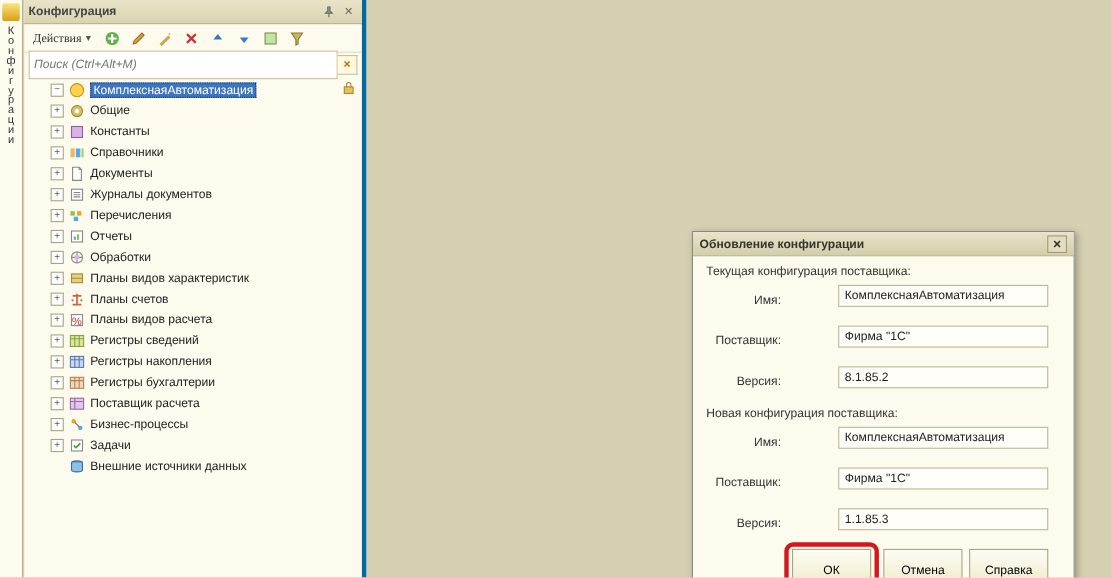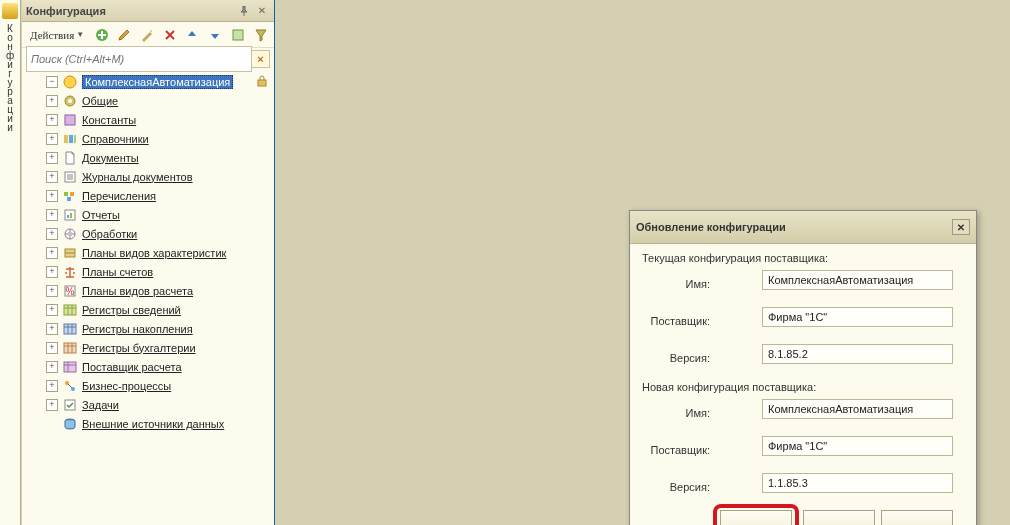--- a/index.html
+++ b/index.html
@@ -33,24 +33,24 @@
     text-orientation: upright;
     letter-spacing: -2px;
     margin: 4px auto;
     color: #333;
     font-size: 10px;
   }
   .panel {
     position: absolute;
     left: 22px;
     top: 0;
-    width: 253px;
+    width: 311px;
     height: 525px;
     background: #fdfbed;
-    border-right: 1px solid #0369a1;
+    border-right: 4px solid #0369a1;
   }
   .panel-header {
     height: 22px;
     background: linear-gradient(#e9e4c8,#d9d3b2);
     border-bottom: 1px solid #b6b091;
     display: flex;
     align-items: center;
     padding: 0 4px;
   }
   .panel-header-title {
@@ -134,41 +134,41 @@
     color: #555;
     margin-right: 4px;
     background: #fff;
   }
   .expander.none { border:none; background:transparent; }
   .node-icon {
     width: 16px; height: 16px;
     margin-right: 4px;
     display: flex; align-items: center; justify-content: center;
   }
-  .node-label { flex:1; color:#222;text-decoration:underline;}
+  .node-label { flex:1; color:#222;}
   .tree-item.selected .node-label-box {
     background: #3d75c1;
     color: #fff;
     border: 1px dotted #1a3a66;
     padding: 0 2px;
   }
   .lock-right {
     margin-right: 6px;
   }
   
   .dialog {
     position: absolute;
     left: 629px; top: 210px;
     width: 348px;
     background: #fdfbed;
     border: 1px solid #888;
     box-shadow: 2px 2px 6px rgba(0,0,0,.3);
   }
   .dialog-title {
-    height: 33px;
+    height: 22px;
     background: linear-gradient(#e9e4c8,#d3cda9);
     border-bottom: 1px solid #b6b091;
     display: flex; align-items:center;
     padding: 0 6px;
     font-weight: bold;
     color: #333;
   }
   .dialog-title .spacer { flex:1; }
   .dialog-close {
     width: 18px; height: 16px;

